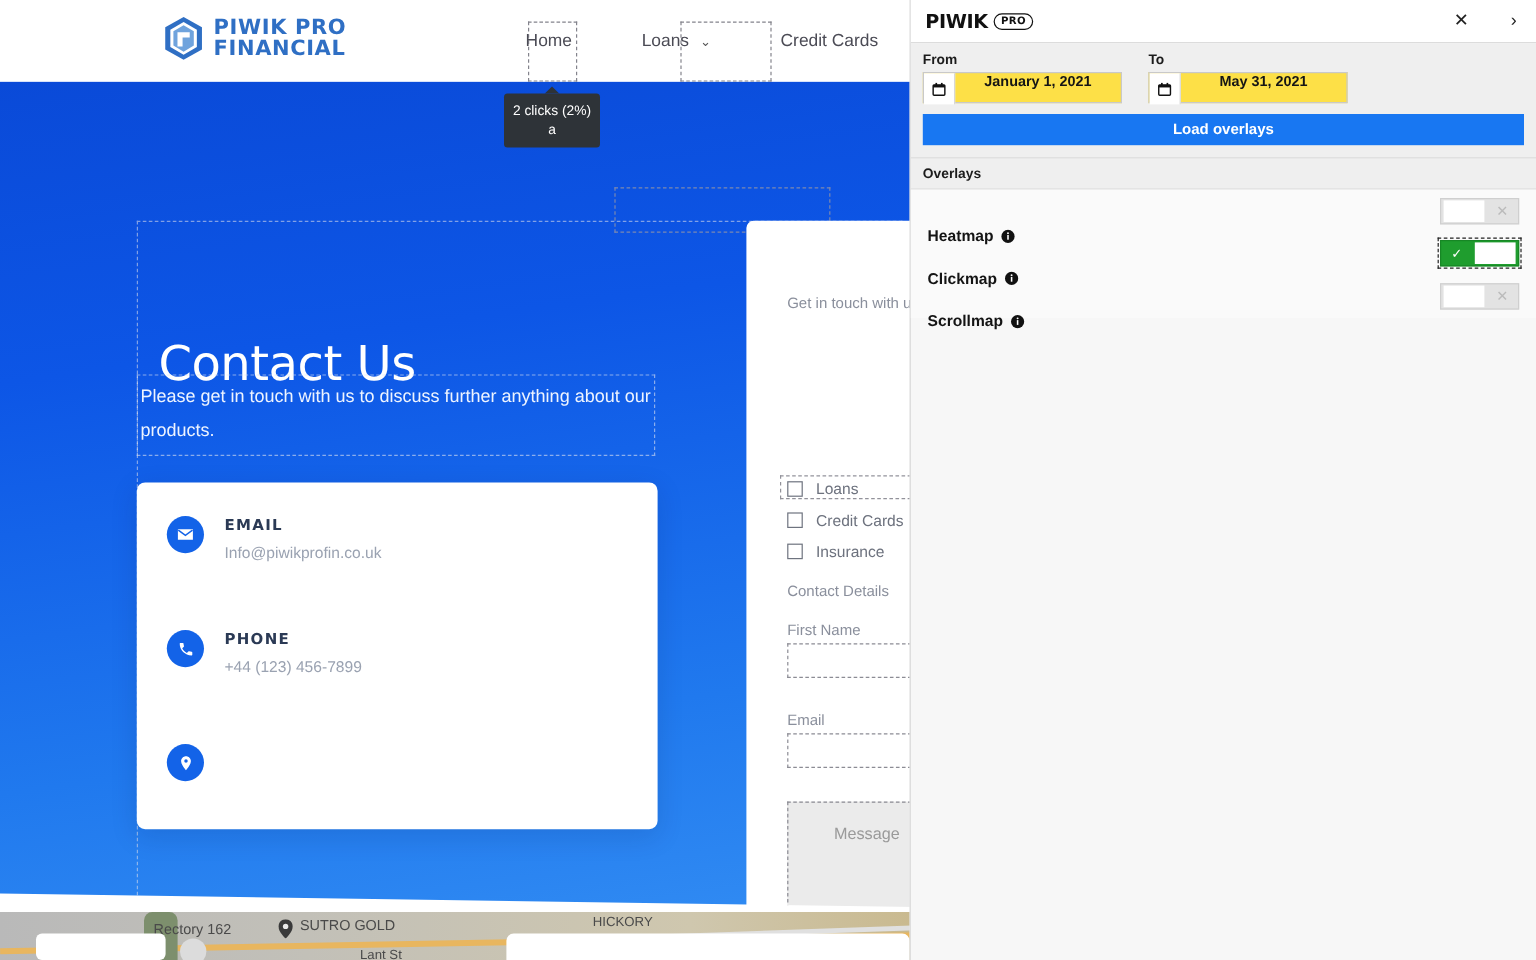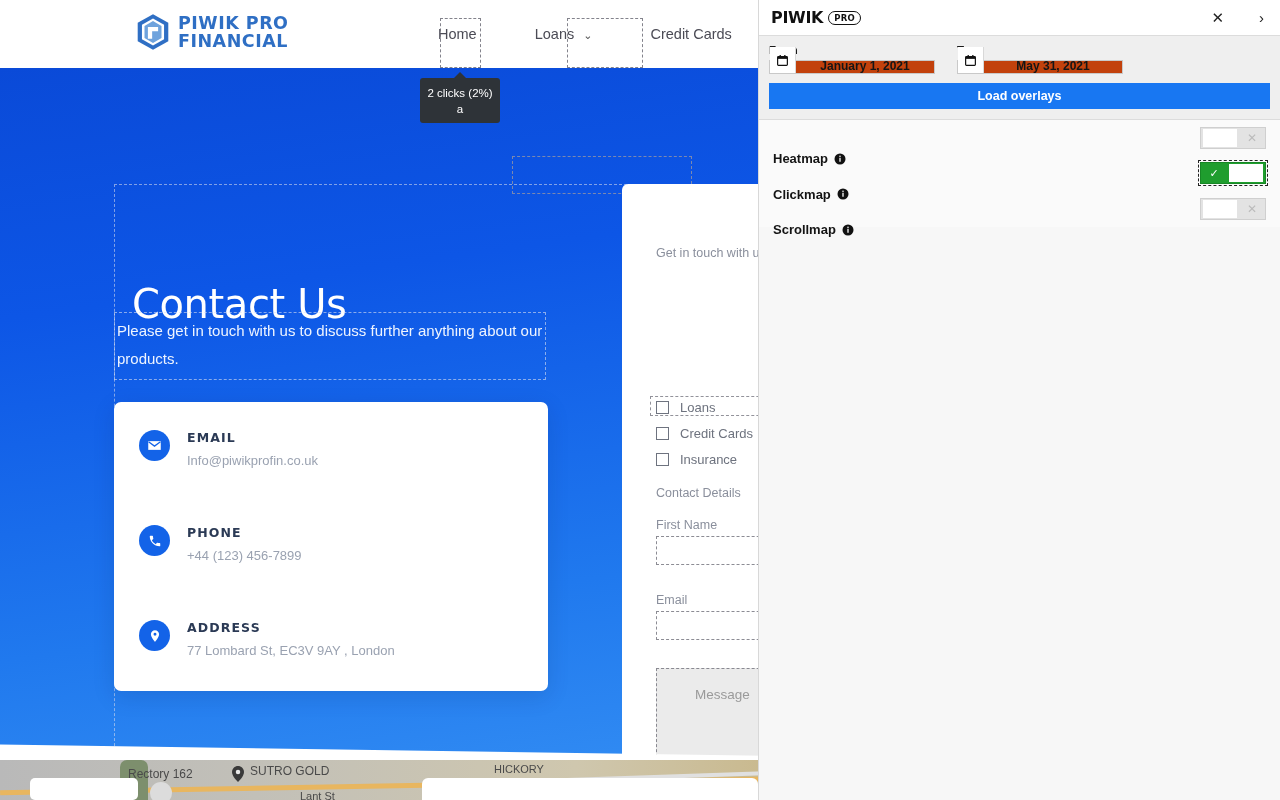--- a/index.html
+++ b/index.html
@@ -176,22 +176,22 @@
   .p-gear { position: absolute; right: 14px; width: 14px; height: 14px; cursor: pointer; }
 
   .p-dates {
     position: relative; background: #efefef; padding: 8px 10px 10px 10px;
     border-bottom: 1px solid #dcdcdc;
   }
   .date-row { display: flex; gap: 22px; }
   .date-col { width: 166px; }
   .date-lbl { font-size: 11.5px; font-weight: 700; color: #1b1b1b; margin-bottom: 4px; }
   .date-field {
-    display: flex; align-items: flex-end; height: 14px;
-    border: 1px solid #c9c9c9; background: #c2410c;
+    display: flex; align-items: flex-start; height: 26px;
+    border: 1px solid #c9c9c9; background: #fde047;
   }
   .date-ico {
     width: 26px; height: 26px; display: flex; align-items: center; justify-content: center;
     border-right: 1px solid #d8d8d8; background: #fff; flex: none;
   }
   .date-val { flex: 1; text-align: center; font-size: 12px; font-weight: 700; color: #151515; }
   .load-btn {
     margin-top: 9px; height: 26px; width: 100%;
     background: #1877f2; color: #fff; border: none;
     font-size: 12.5px; font-weight: 700; cursor: pointer;
@@ -271,24 +271,20 @@
           <div>
             <div class="cc-label">PHONE</div>
             <div class="cc-value">+44 (123) 456-7899</div>
           </div>
         </div>
         <div class="cc-row" style="top:218px">
           <div class="cc-icon">
             <svg width="14" height="14" viewBox="0 0 24 24" fill="#fff">
                 <path d="M12 2C8.1 2 5 5.1 5 9c0 5.2 7 13 7 13s7-7.8 7-13c0-3.9-3.1-7-7-7zm0 9.5A2.5 2.5 0 1 1 12 6.5a2.5 2.5 0 0 1 0 5z"></path>
               </svg>
-          </div>
-          <div>
-            <div class="cc-label">ADDRESS</div>
-            <div class="cc-value">77 Lombard St, EC3V 9AY , London</div>
           </div>
         </div>
       </div>
 
       <div class="form-panel">
         <div class="form-intro">Get in touch with us! L</div>
 
         <div class="chk-outline"></div>
         <div class="chk-row" style="top:216px">
           <span class="chk-box"></span>
@@ -423,20 +419,21 @@
                   <rect x="15" y="2" width="2.6" height="4" fill="#111"></rect>
                 </svg>
             </span>
             <span class="date-val">May 31, 2021</span>
           </div>
         </div>
       </div>
       <button class="load-btn">Load overlays</button>
     </div>
 
+    <div class="ov-head">Overlays</div>
 
     <div class="ov-list">
       <div class="ov-row">
         <div class="ov-name">
           <span>Heatmap</span>
           <svg class="info-ico" viewBox="0 0 24 24">
               <circle cx="12" cy="12" r="11" fill="#111"></circle>
               <rect x="10.7" y="9.5" width="2.6" height="8" fill="#fff"></rect>
               <circle cx="12" cy="6.6" r="1.6" fill="#fff"></circle>
             </svg>

